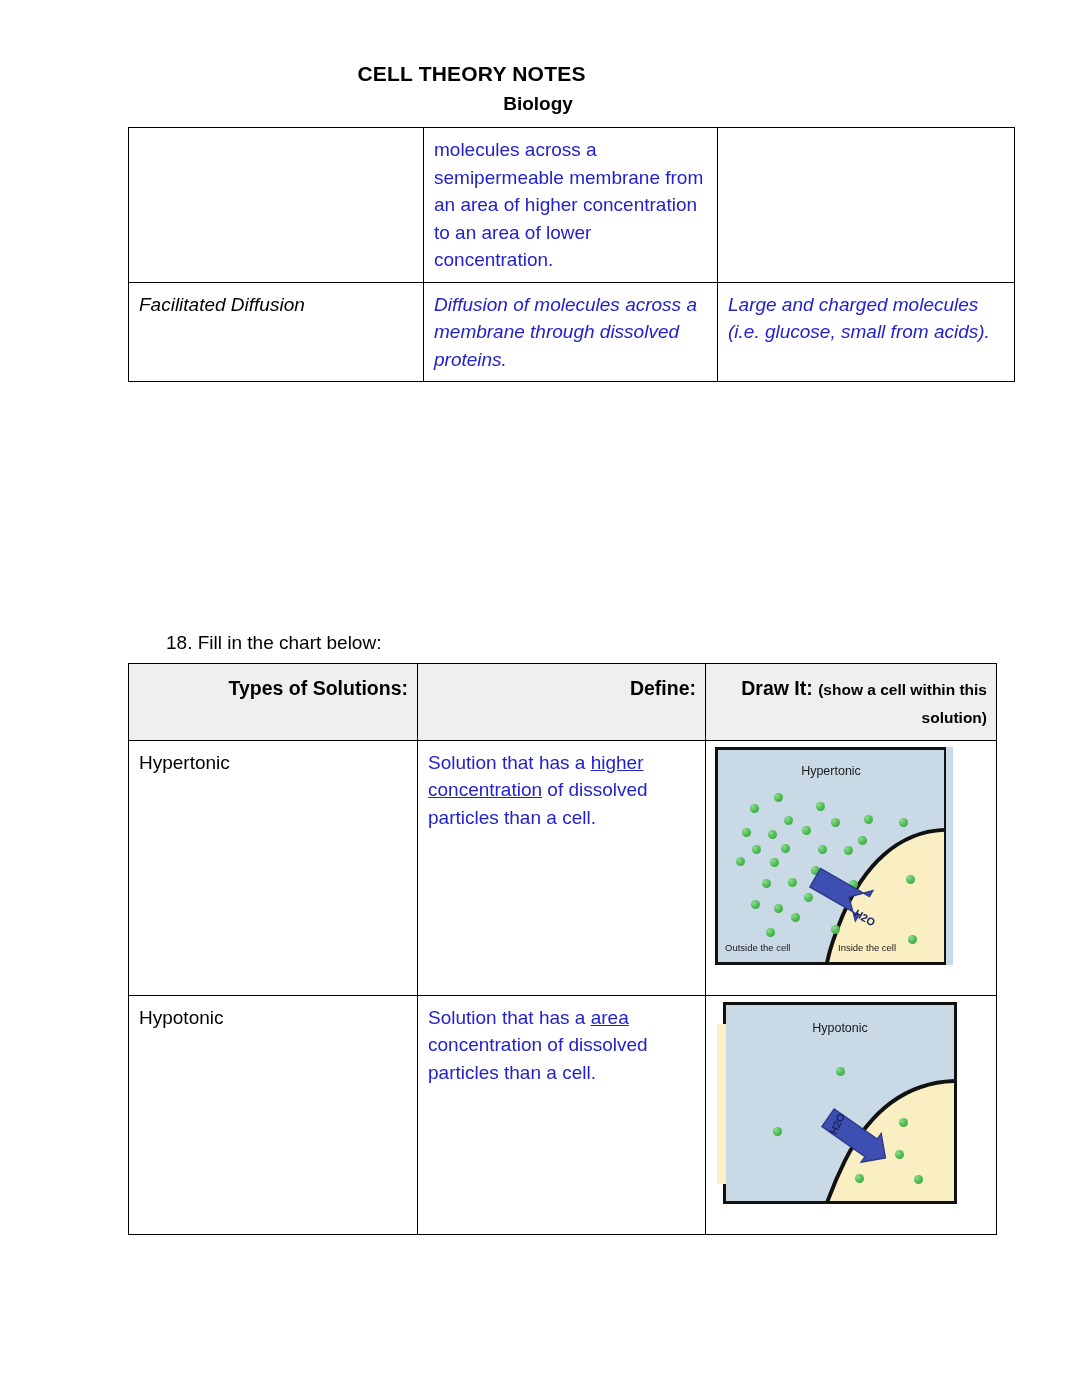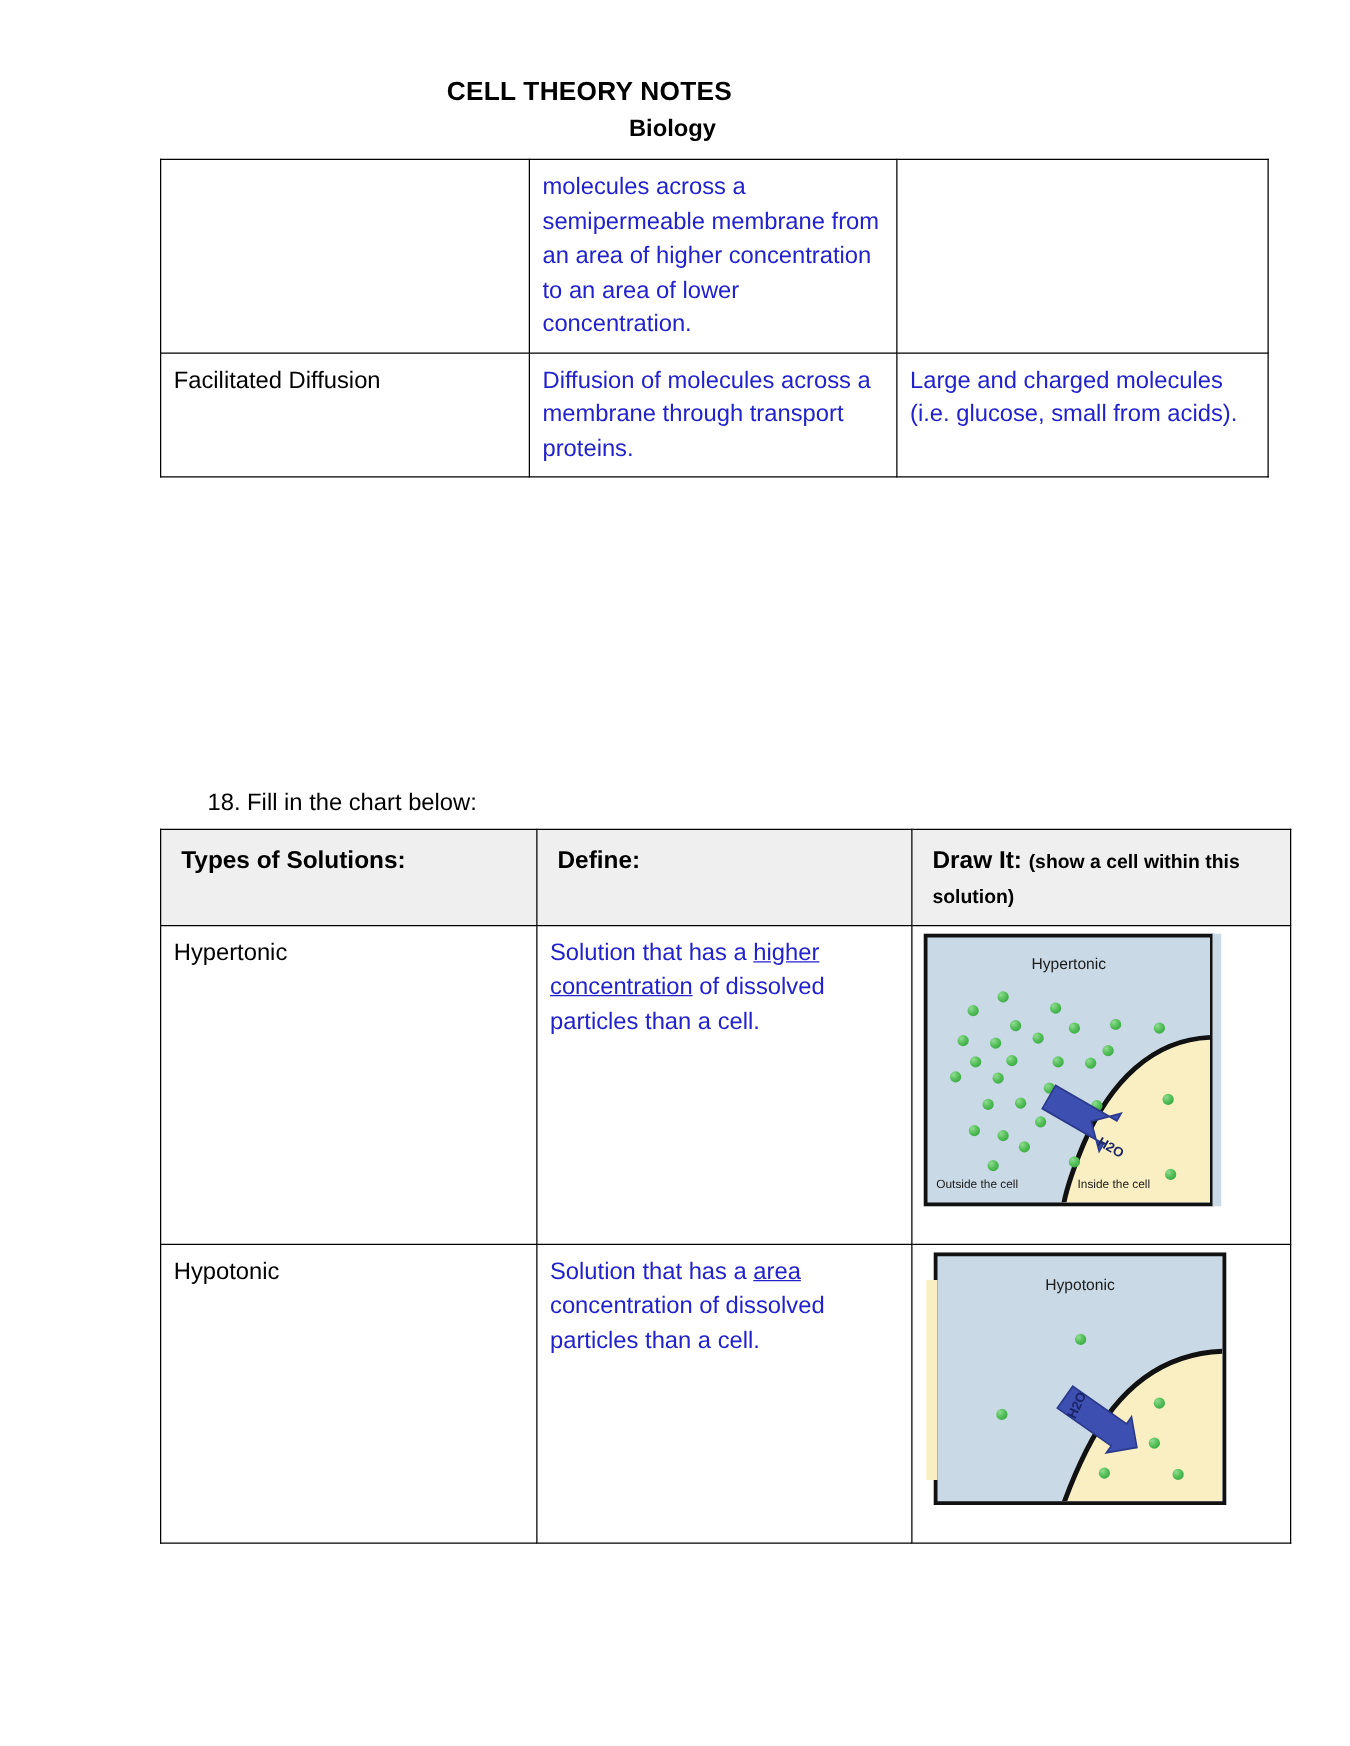--- a/index.html
+++ b/index.html
@@ -68,41 +68,42 @@
   #table-transport {
     left: 128px;
     top: 127px;
     width: 826px;
   }
   #table-transport td { height: 1px; }
   .col-a { width: 275px; }
   .col-b { width: 274px; }
   .col-c { width: 277px; }
   .r1 td { height: 160px; }
-  .r2 td { height: 140px; }
+  .r2 td { height: 140px; font-style: italic; }
 
   
   .prompt {
     position: absolute;
     left: 166px;
     top: 632px;
     font-size: 19px;
   }
 
   
   #table-solutions {
     left: 128px;
     top: 663px;
     width: 826px;
   }
   #table-solutions th {
     background: #efefef;
     font-weight: bold;
     font-size: 19.5px;
-    padding: 10px 9px 9px 16px;
+    padding: 10px 9px 9px 4px;
+    text-align: right;
   }
   #table-solutions .hdr-draw { font-size: 19.5px; }
   #table-solutions .hdr-draw .sub {
     font-size: 15.5px;
     font-weight: bold;
   }
   #table-solutions td.type-cell { font-size: 19px; }
   #table-solutions td.draw-cell { padding: 6px 8px 8px 9px; }
   .row-hyper td { height: 238px; }
   .row-hypo  td { height: 222px; }
@@ -198,21 +199,21 @@
 
   <table class="ntable" id="table-transport">
     <tbody>
         <tr class="r1">
       <td class="col-a"></td>
       <td class="col-b blue">molecules across a semipermeable membrane from an area of higher concentration to an area of lower concentration.</td>
       <td class="col-c blue"></td>
     </tr>
     <tr class="r2">
       <td class="col-a">Facilitated Diffusion</td>
-      <td class="col-b blue">Diffusion of molecules across a membrane through transport proteins.</td>
+      <td class="col-b blue">Diffusion of molecules across a membrane through dissolved proteins.</td>
       <td class="col-c blue">Large and charged molecules (i.e. glucose, small from acids).</td>
     </tr>
   </tbody>
     </table>
 
   <div class="prompt">18. Fill in the chart below:</div>
 
   <table class="ntable" id="table-solutions">
     <tbody>
         <tr>

